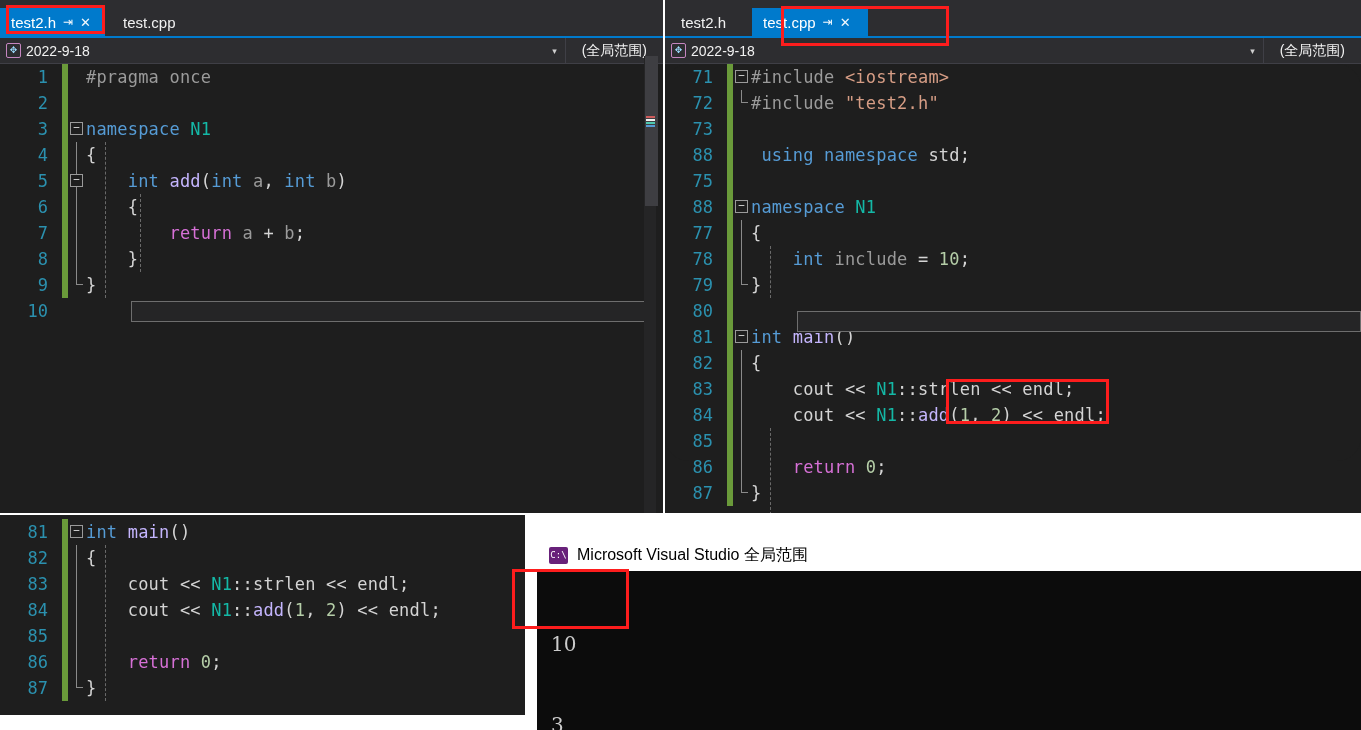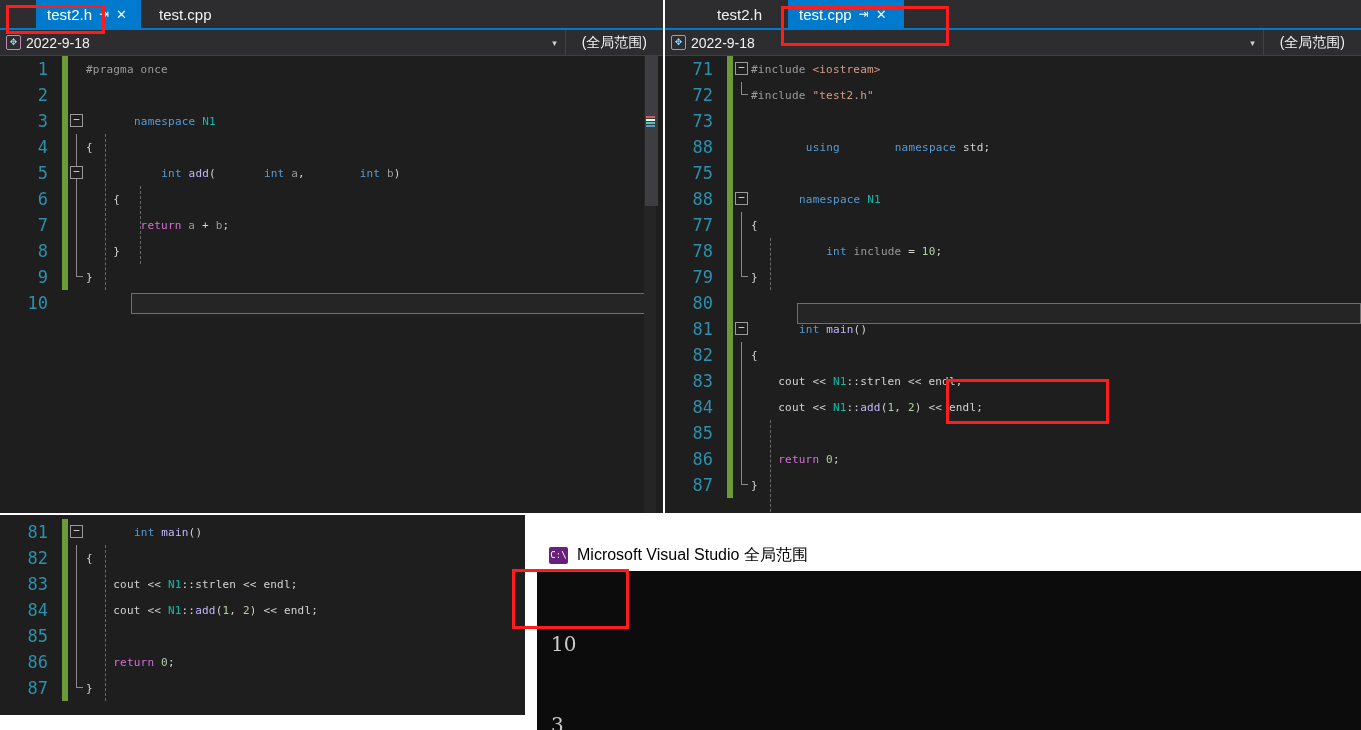--- a/index.html
+++ b/index.html
@@ -8,24 +8,23 @@
     background: #ffffff;
     font-family: "Liberation Sans", sans-serif;
     overflow: hidden;
   }
   .root { position: relative; width: 1361px; height: 730px; background: #ffffff; }
 
   
   .vs-panel { position: absolute; background: #1e1e1e; overflow: hidden; }
 
   .tabstrip {
-    position: relative; height: 30px; background: #2d2d30;
+    position: relative; height: 38px; background: #2d2d30;
     display: flex; align-items: flex-end;
     border-bottom: 2px solid #007acc;
-    padding-left: 36px;
   }
   .tab {
     height: 28px; display: flex; align-items: center; gap: 7px;
     padding: 0 9px 0 11px; font-size: 15px; color: #f1f1f1;
     white-space: nowrap; position: relative;
   }
   .tab.inactive { background: #2d2d30; color: #f1f1f1; }
   .tab.active { background: #007acc; color: #ffffff; }
   .tab .pin, .tab .close { font-size: 13px; line-height: 1; opacity: .95; }
   .tab .pin { font-size: 12px; }
@@ -49,36 +48,36 @@
   .codearea { position: relative; background: #1e1e1e; font-family: "DejaVu Sans Mono", monospace; }
   .coderow { display: flex; height: 26px; align-items: center; white-space: pre; }
   .lnum {
     width: 62px; text-align: right; padding-right: 14px;
     color: #2b91af; font-size: 17px; flex: none;
   }
   .chbar { width: 6px; flex: none; align-self: stretch; }
   .chbar.mod { background: #6a9a3a; }
   .chbar.none { background: transparent; }
   .gutter { width: 18px; flex: none; position: relative; align-self: stretch; }
-  .codetxt { font-size: 11px; color: #d4d4d4; letter-spacing: .2px; }
+  .codetxt { font-size: 17px; color: #d4d4d4; letter-spacing: .2px; }
 
   
   .fold {
     position: absolute; left: 2px; top: 6px; width: 13px; height: 13px;
     border: 1px solid #9a9a9a; color: #d4d4d4; font-size: 11px; line-height: 10px;
     text-align: center; background: #1e1e1e;
   }
   .vline { position: absolute; left: 8px; top: 0; bottom: 0; width: 1px; background: #8a8a8a; }
   .vcorner { position: absolute; left: 8px; top: 0; width: 7px; height: 13px;
              border-left: 1px solid #8a8a8a; border-bottom: 1px solid #8a8a8a; }
   .dash { position: absolute; top: 0; bottom: 0; width: 0;
           border-left: 1px dashed #6a6a6a; }
 
   
-  .k  { color: #569cd6; margin-left: 48px; }   
+  .k  { color: #569cd6; }   
   .fn { color: #c4b5fd; }   
   .pp { color: #9b9b9b; }   
   .str{ color: #d69d85; }   
   .id { color: #9a9a9a; }   
   .ctl{ color: #d670d6; }   
   .num{ color: #b5cea8; }   
   .ns { color: #14b8a6; }   
   .pl { color: #d4d4d4; }   
 
   

